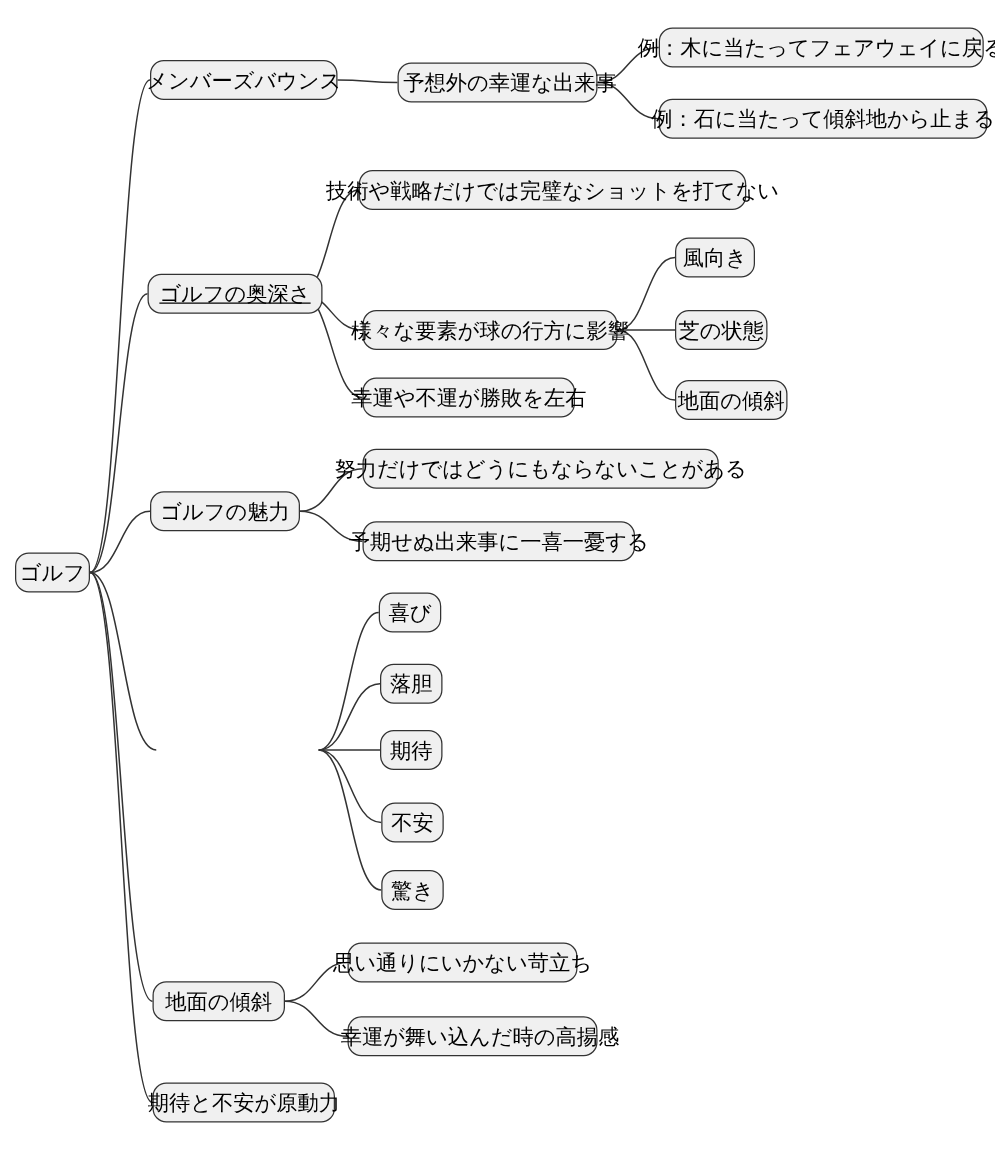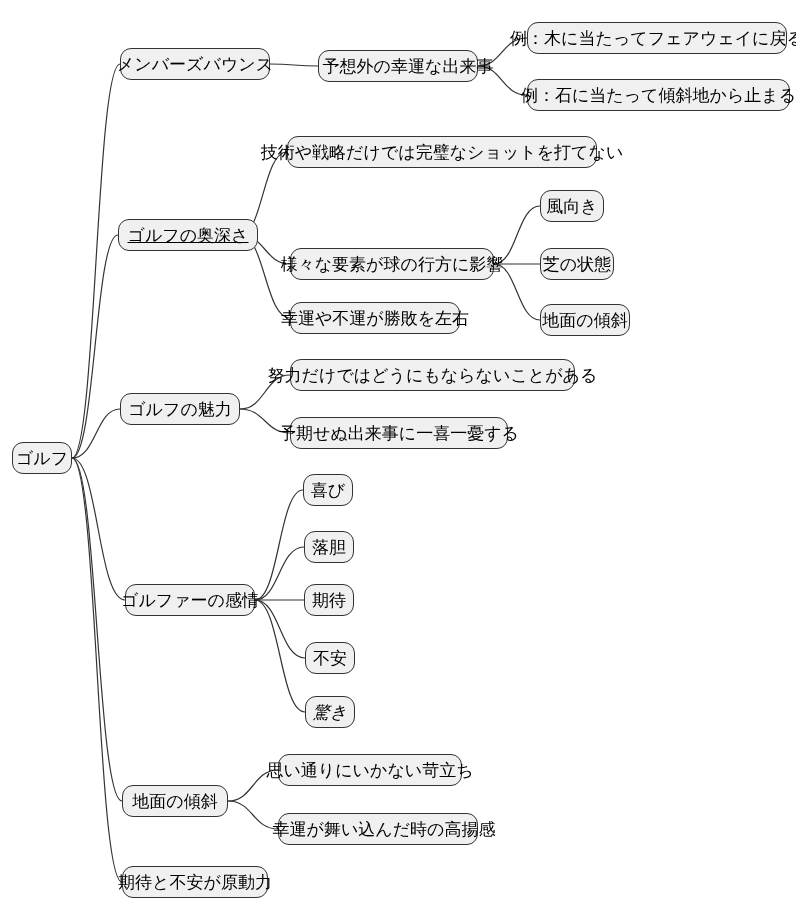--- a/index.html
+++ b/index.html
@@ -87,26 +87,25 @@
   <div class="node" style="left:290px; top:248px; width:204px;">様々な要素が球の行方に影響</div>
   <div class="node" style="left:540px; top:190px; width:64px;">風向き</div>
   <div class="node" style="left:540px; top:248px; width:74px;">芝の状態</div>
   <div class="node" style="left:540px; top:304px; width:90px;">地面の傾斜</div>
   <div class="node" style="left:290px; top:302px; width:170px;">幸運や不運が勝敗を左右</div>
 
   <div class="node" style="left:120px; top:393px; width:120px;">ゴルフの魅力</div>
   <div class="node" style="left:290px; top:359px; width:285px;">努力だけではどうにもならないことがある</div>
   <div class="node" style="left:290px; top:417px; width:218px;">予期せぬ出来事に一喜一憂する</div>
 
-  <div class="node" style="left:125px; top:584px; width:130px;">ゴルファーの感情</div>
   <div class="node" style="left:303px; top:474px; width:50px;">喜び</div>
   <div class="node" style="left:304px; top:531px; width:50px;">落胆</div>
   <div class="node" style="left:304px; top:584px; width:50px;">期待</div>
   <div class="node" style="left:305px; top:642px; width:50px;">不安</div>
-  <div class="node" style="left:305px; top:696px; width:50px;font-style:italic;">驚き</div>
+  <div class="node" style="left:305px; top:696px; width:50px;">驚き</div>
 
   <div class="node" style="left:122px; top:785px; width:106px;">地面の傾斜</div>
   <div class="node" style="left:278px; top:754px; width:184px;text-align:right;">思い通りにいかない苛立ち</div>
   <div class="node" style="left:278px; top:813px; width:200px;padding-left:12px;">幸運が舞い込んだ時の高揚感</div>
 
   <div class="node" style="left:122px; top:866px; width:146px;">期待と不安が原動力</div>
 
 </div>
 
 </body></html>

